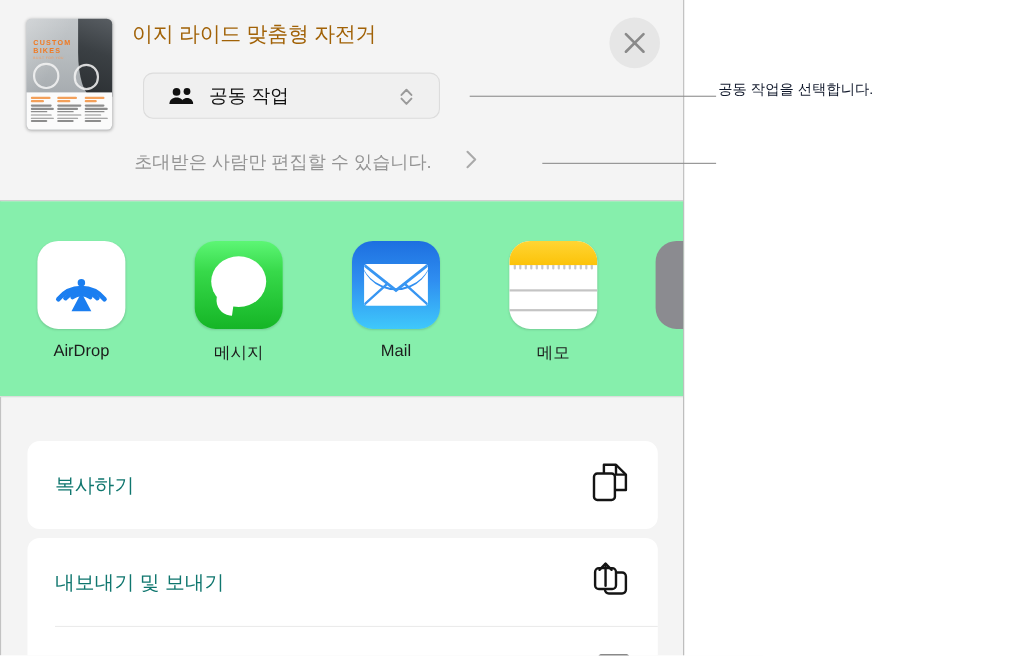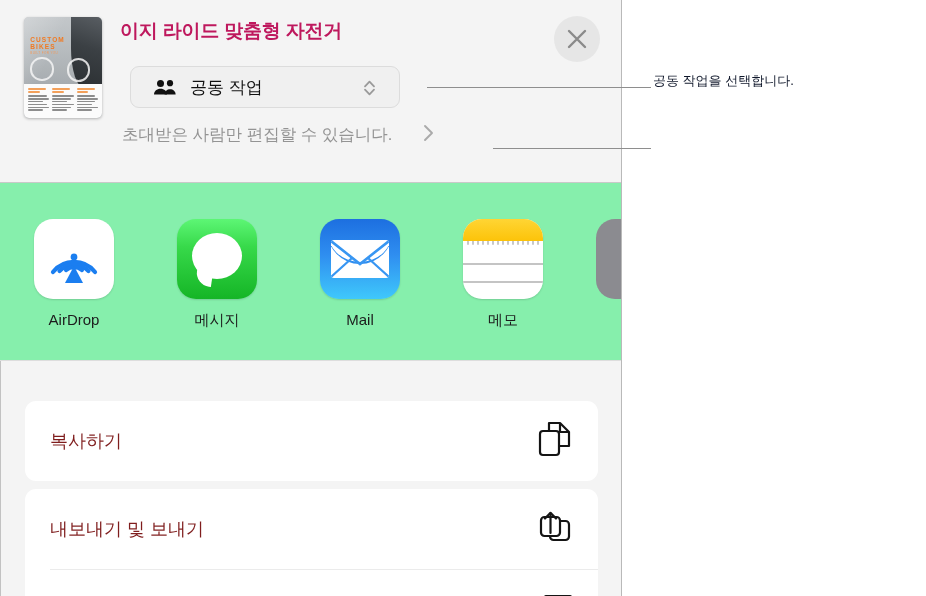--- a/index.html
+++ b/index.html
@@ -58,41 +58,41 @@
      background:#fbfbfb; display:flex; gap:3px; padding:4px 4px 3px 4px; }
   .thumb-col { flex:1; display:flex; flex-direction:column; gap:1.4px; }
   .thumb-col .h { height:2px; background:#f3a05a; width:85%; border-radius:1px; }
   .thumb-col .h2 { height:2px; background:#f3a05a; width:55%; border-radius:1px; margin-bottom:1px;}
   .thumb-col .l { height:1.4px; background:#8d8d8d; border-radius:1px; }
   .thumb-col .l.s { width:70%; }
   .thumb-col .l.m { width:88%; }
 
   .sheet-title {
     position: absolute; left: 120px; top: 18px;
-    font-size: 19px; font-weight: bold; color: #be185d;
+    font-size: 19px; font-weight: normal; color: #a16207;
     letter-spacing: -.2px; white-space: nowrap;
   }
 
   .close-btn {
     position: absolute; left: 554px; top: 16px; width: 46px; height: 46px;
     border-radius: 50%; background: #e6e6e6; border: none; cursor: pointer;
   }
   .close-btn svg { position:absolute; left:13px; top:13px; }
 
   .collab-select {
     position: absolute; left: 130px; top: 66px; width: 270px; height: 42px;
     background: #f0f0f0; border: 1px solid #dcdcdc; border-radius: 9px;
     display: flex; align-items: center; cursor: pointer;
   }
   .collab-icon { margin-left: 22px; display:flex; align-items:center; }
   .collab-label { margin-left: 13px; font-size: 17px; color: #111; white-space: nowrap; }
   .collab-chev { position: absolute; right: 22px; top: 11px; }
 
   .perm-row {
-    position: absolute; left: 122px; top: 124px;
+    position: absolute; left: 122px; top: 136px;
     display: flex; align-items: center; cursor: pointer; gap: 24px;
   }
   .perm-text { font-size: 16.5px; color: #949494; white-space: nowrap; }
   .perm-chev { margin-left: 7px; }
 
   
   .apps {
     position: absolute; left: 0; top: 183px; width: 622px; height: 178px;
     background: #86efac;
   }
@@ -142,21 +142,21 @@
 
   
   .list { position: absolute; left: 0; top: 361px; width: 622px; bottom: 0; }
   .list-card {
     position: absolute; left: 25px; width: 573px;
     background: #ffffff; border-radius: 11px;
   }
   .card1 { top: 40px; height: 80px; }
   .card2 { top: 128px; height: 130px; border-radius: 11px 11px 0 0; }
   .row { position: relative; height: 80px; display:flex; align-items:center; cursor:pointer; }
-  .row-label { margin-left: 25px; font-size: 18px; color: #7f1d1d; }
+  .row-label { margin-left: 25px; font-size: 18px; color: #0f766e; }
   .row-icon { position: absolute; right: 26px; top: 50%; transform: translateY(-50%); }
   .row-div { position:absolute; left:25px; right:0; top:80px; height:1px; background:#ebebeb; }
   .row-partial { position:absolute; left:0; top:80px; width:100%; height:50px; }
   .row-partial .pic { position:absolute; right:26px; top:26px; width:28px; height:6px; background:#151515; border-radius:2px 2px 0 0; }
 
   
   .callout { position: absolute; font-size: 13px; color: #0f172a; line-height: 1.45; }
   .c1 { left: 653px; top: 72px; }
   .c2 { left: 653px; top: 134px; }
   .leader { position: absolute; height: 1px; background: #8e8e8e; }

